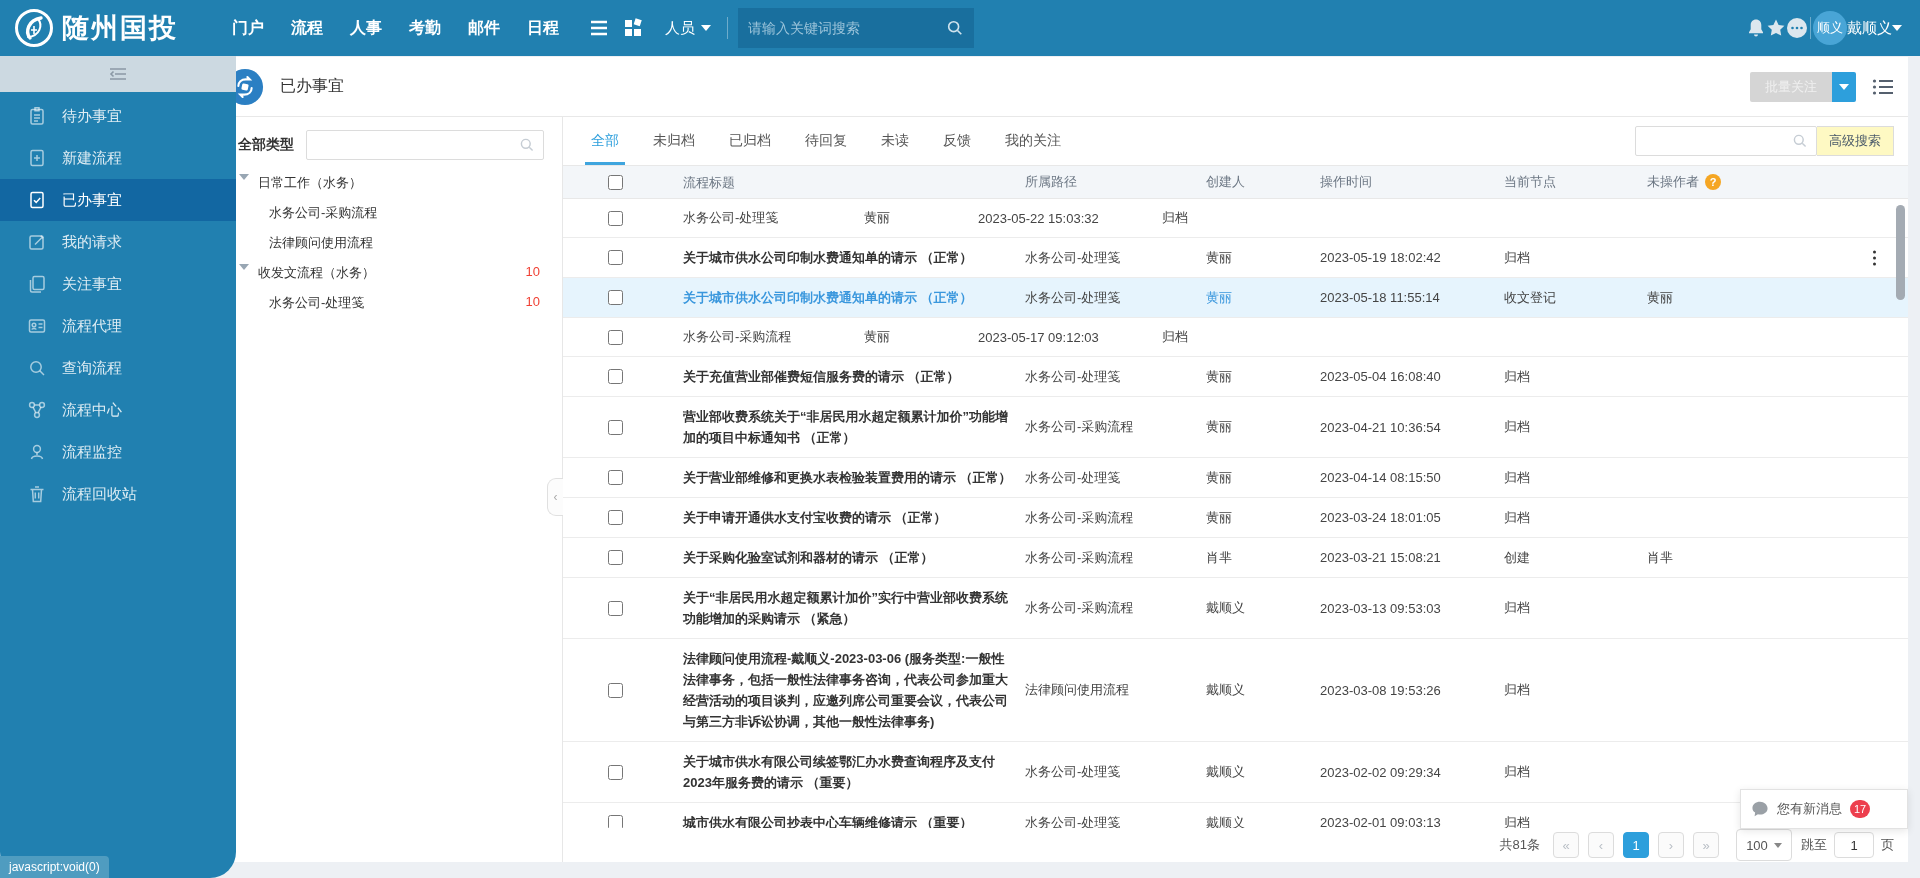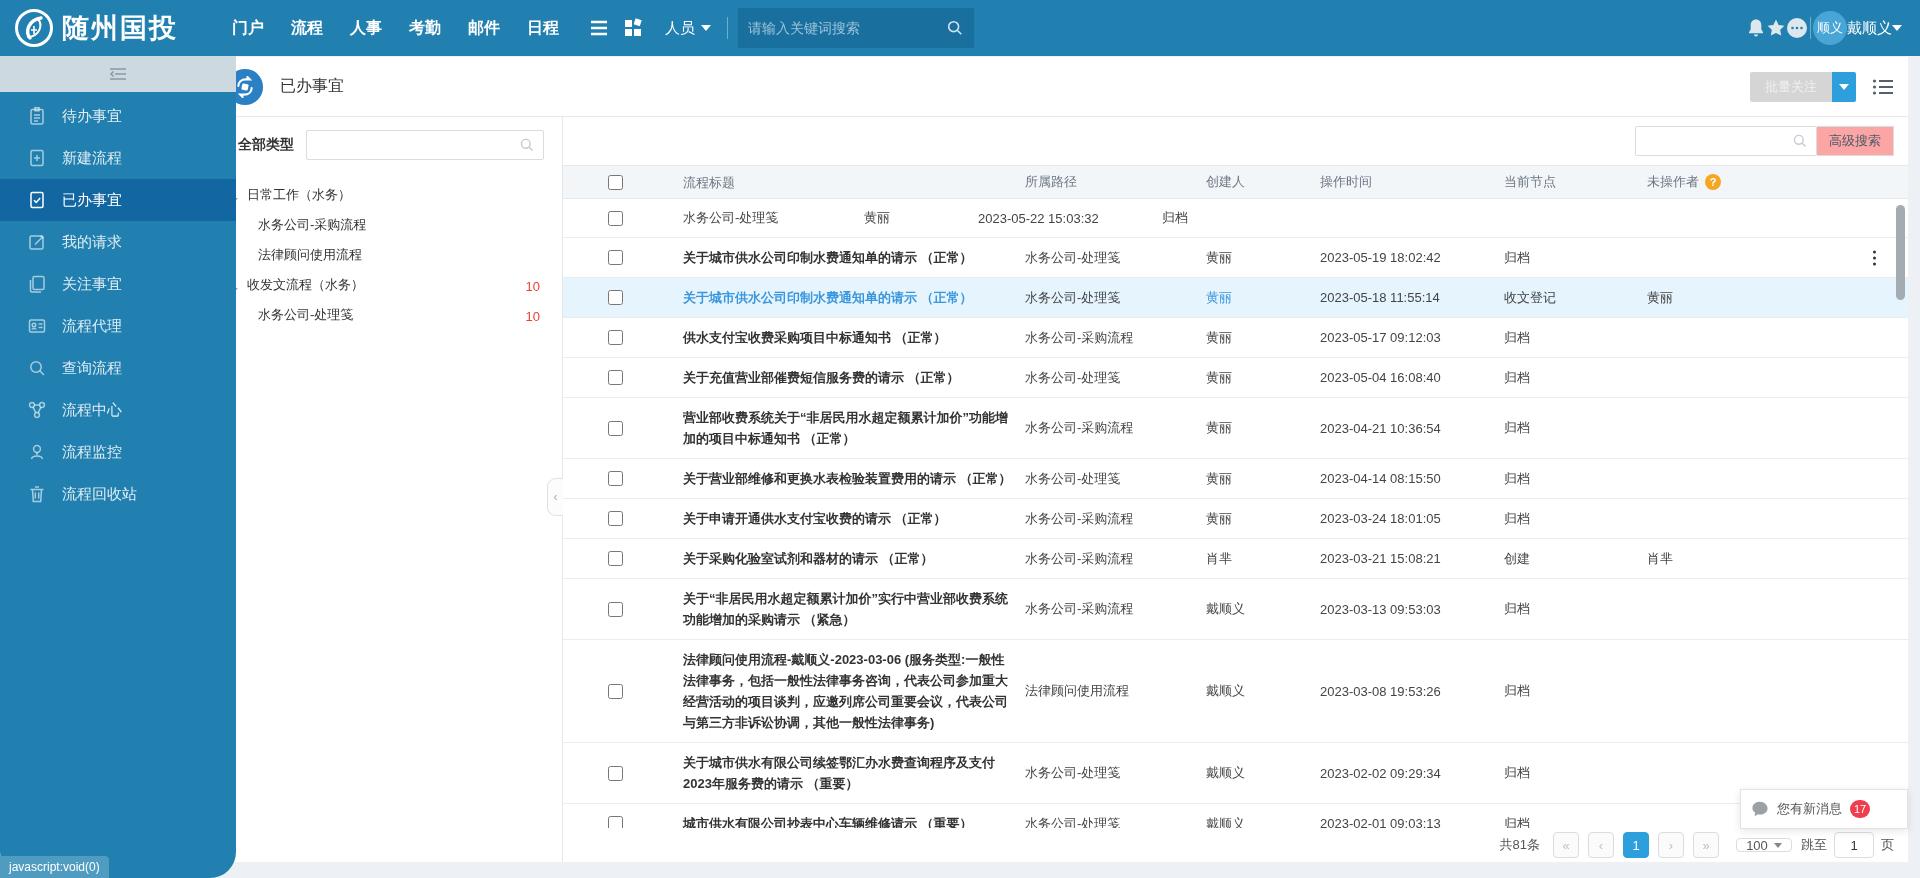--- a/index.html
+++ b/index.html
@@ -58,39 +58,39 @@
   .card-body { display:flex; height:calc(100% - 60px); }
 
   
   .filter-panel { width:353px; flex:none; border-right:1px solid #e7e7e7; position:relative; padding-top:13px; }
   .type-row { display:flex; align-items:center; padding:0 18px 0 28px; }
   .type-label { font-size:14px; font-weight:bold; color:#333; white-space:nowrap; }
   .type-search { flex:1; margin-left:12px; height:30px; border:1px solid #dcdcdc; border-radius:2px;
     display:flex; align-items:center; padding:0 8px; background:#fff; }
   .type-search input { flex:1; border:none; outline:none; font-size:13px; color:#333; width:10px; }
   .tree { margin-top:14px; list-style:none; }
-  .tree-item { position:relative; height:30px; display:flex; align-items:flex-end; font-size:13px; color:#333; cursor:pointer; }
+  .tree-item { position:relative; height:30px; display:flex; align-items:flex-start; font-size:13px; color:#333; cursor:pointer;margin-left:11px; }
   .tree-item .tri { width:0; height:0; border-left:5px solid transparent; border-right:5px solid transparent;
     border-top:6px solid #98a6b3; margin-right:9px; }
   .tree-item.lv0 { padding-left:18px; }
   .tree-item.lv1 { padding-left:48px; }
   .tree-count { position:absolute; right:22px; color:var(--red); font-size:13px; }
 
   
   .list-area { flex:1; position:relative; overflow:hidden; }
   .tabs-row { height:49px; display:flex; align-items:center; padding-left:28px; border-bottom:1px solid #e8e8e8; position:relative; }
   .tab { font-size:14px; color:#555; margin-right:34px; cursor:pointer; position:relative; height:100%;
     display:flex; align-items:center; }
   .tab.active { color:var(--accent); }
   .tab.active::after { content:""; position:absolute; left:-6px; right:-6px; bottom:0; height:3px; background:#3fa5de; }
   .tabs-right { margin-left:auto; display:flex; align-items:center; padding-right:14px; }
   .list-search { width:182px; height:30px; border:1px solid #dcdcdc; border-radius:2px; display:flex;
     align-items:center; padding:0 8px; }
   .list-search input { flex:1; border:none; outline:none; font-size:13px; width:10px; }
-  .adv-btn { height:30px; border:1px solid #dcdcdc; border-left:none; background:#fca5a5; font-size:13px;
+  .adv-btn { height:30px; border:1px solid #dcdcdc; border-left:none; background:#fef9c3; font-size:13px;
     color:#4a5a6a; padding:0 12px; display:flex; align-items:center; cursor:pointer; white-space:nowrap; }
 
   .thead { height:33px; background:#f3f6f9; display:flex; align-items:center; border-bottom:1px solid #e8e8e8;
     font-size:13px; color:#6b7683; }
   .rows { height:calc(100% - 49px - 33px - 34px); overflow:hidden; }
   .row { display:flex; align-items:center; border-bottom:1px solid #ececec; min-height:39px; position:relative;
     background:#fff; font-size:13px; color:#444; }
   .row.hl { background:var(--hl-row); }
   .c0 { width:120px; flex:none; padding-left:45px; display:flex; align-items:center; }
   .c0 input { width:15px; height:15px; accent-color:#fff; cursor:pointer; }
@@ -108,21 +108,21 @@
     color:#333; font-size:15px; letter-spacing:0; line-height:5px; display:flex; flex-direction:column; gap:3px; }
   .row-menu i { width:3px; height:3px; background:#333; border-radius:50%; display:block; }
 
   
   .pager { position:absolute; left:0; right:0; bottom:0; height:34px; background:#fff; display:flex;
     align-items:center; justify-content:flex-end; padding-right:14px; font-size:13px; color:#555; gap:9px; }
   .pg-total { margin-right:4px; }
   .pg-btn { width:26px; height:26px; border:1px solid #dcdcdc; border-radius:4px; background:#fbfbfb; color:#b9bfc6;
     display:flex; align-items:center; justify-content:center; font-size:13px; cursor:pointer; }
   .pg-btn.current { background:var(--accent); border-color:var(--accent); color:#fff; }
-  .pg-size { width:56px; height:14px; border:1px solid #dcdcdc; border-radius:4px; display:flex; align-items:center;
+  .pg-size { width:56px; height:32px; border:1px solid #dcdcdc; border-radius:4px; display:flex; align-items:center;
     justify-content:center; gap:6px; cursor:pointer; margin-left:8px; background:#fff; }
   .pg-size .caret-down { border-top-color:#888; border-left-width:4px; border-right-width:4px; border-top-width:5px; }
   .pg-jump { display:flex; align-items:center; gap:7px; }
   .pg-jump input { width:40px; height:26px; border:1px solid #dcdcdc; border-radius:4px; text-align:center;
     font-size:13px; color:#333; outline:none; }
 
   
   .msg-pop { position:absolute; right:12px; bottom:49px; width:168px; height:40px; background:#fff;
     border:1px solid #e2e2e2; box-shadow:0 2px 8px rgba(0,0,0,.10); display:flex; align-items:center;
     padding:0 10px; gap:8px; cursor:pointer; z-index:50; }
@@ -351,20 +351,29 @@
             </li>
             <li class="tree-item lv1">
               <span>水务公司-处理笺</span>
               <span class="tree-count">10</span>
             </li>
           </ul>
       </div>
 
       <div class="list-area">
         <div class="tabs-row">
+          <span id="tabsHost" style="display:flex;height:100%;">
+              <span class="tab active">全部</span>
+              <span class="tab">未归档</span>
+              <span class="tab">已归档</span>
+              <span class="tab">待回复</span>
+              <span class="tab">未读</span>
+              <span class="tab">反馈</span>
+              <span class="tab">我的关注</span>
+            </span>
           <span class="tabs-right">
             <span class="list-search">
               <input type="text" style="">
               <svg width="16" height="16" viewBox="0 0 20 20">
                 <circle cx="8.5" cy="8.5" r="5.5" fill="none" stroke="#c6cdd4" stroke-width="1.8"></circle>
                 <path d="M12.8 12.8 L17 17" stroke="#c6cdd4" stroke-width="1.8"></path>
                 </svg>
             </span>
             <button class="adv-btn">高级搜索</button>
           </span>
@@ -420,21 +429,20 @@
               <span class="c2">水务公司-处理笺</span>
               <span class="c3">黄丽</span>
               <span class="c4">2023-05-18 11:55:14</span>
               <span class="c5">收文登记</span>
               <span class="c6">黄丽</span>
             </div>
             <div class="row">
               <span class="c0">
                 <input type="checkbox" style="">
               </span>
-              <span class="c1">供水支付宝收费采购项目中标通知书 （正常）</span>
               <span class="c2">水务公司-采购流程</span>
               <span class="c3">黄丽</span>
               <span class="c4">2023-05-17 09:12:03</span>
               <span class="c5">归档</span>
               <span class="c6"></span>
             </div>
             <div class="row">
               <span class="c0">
                 <input type="checkbox" style="">
               </span>

